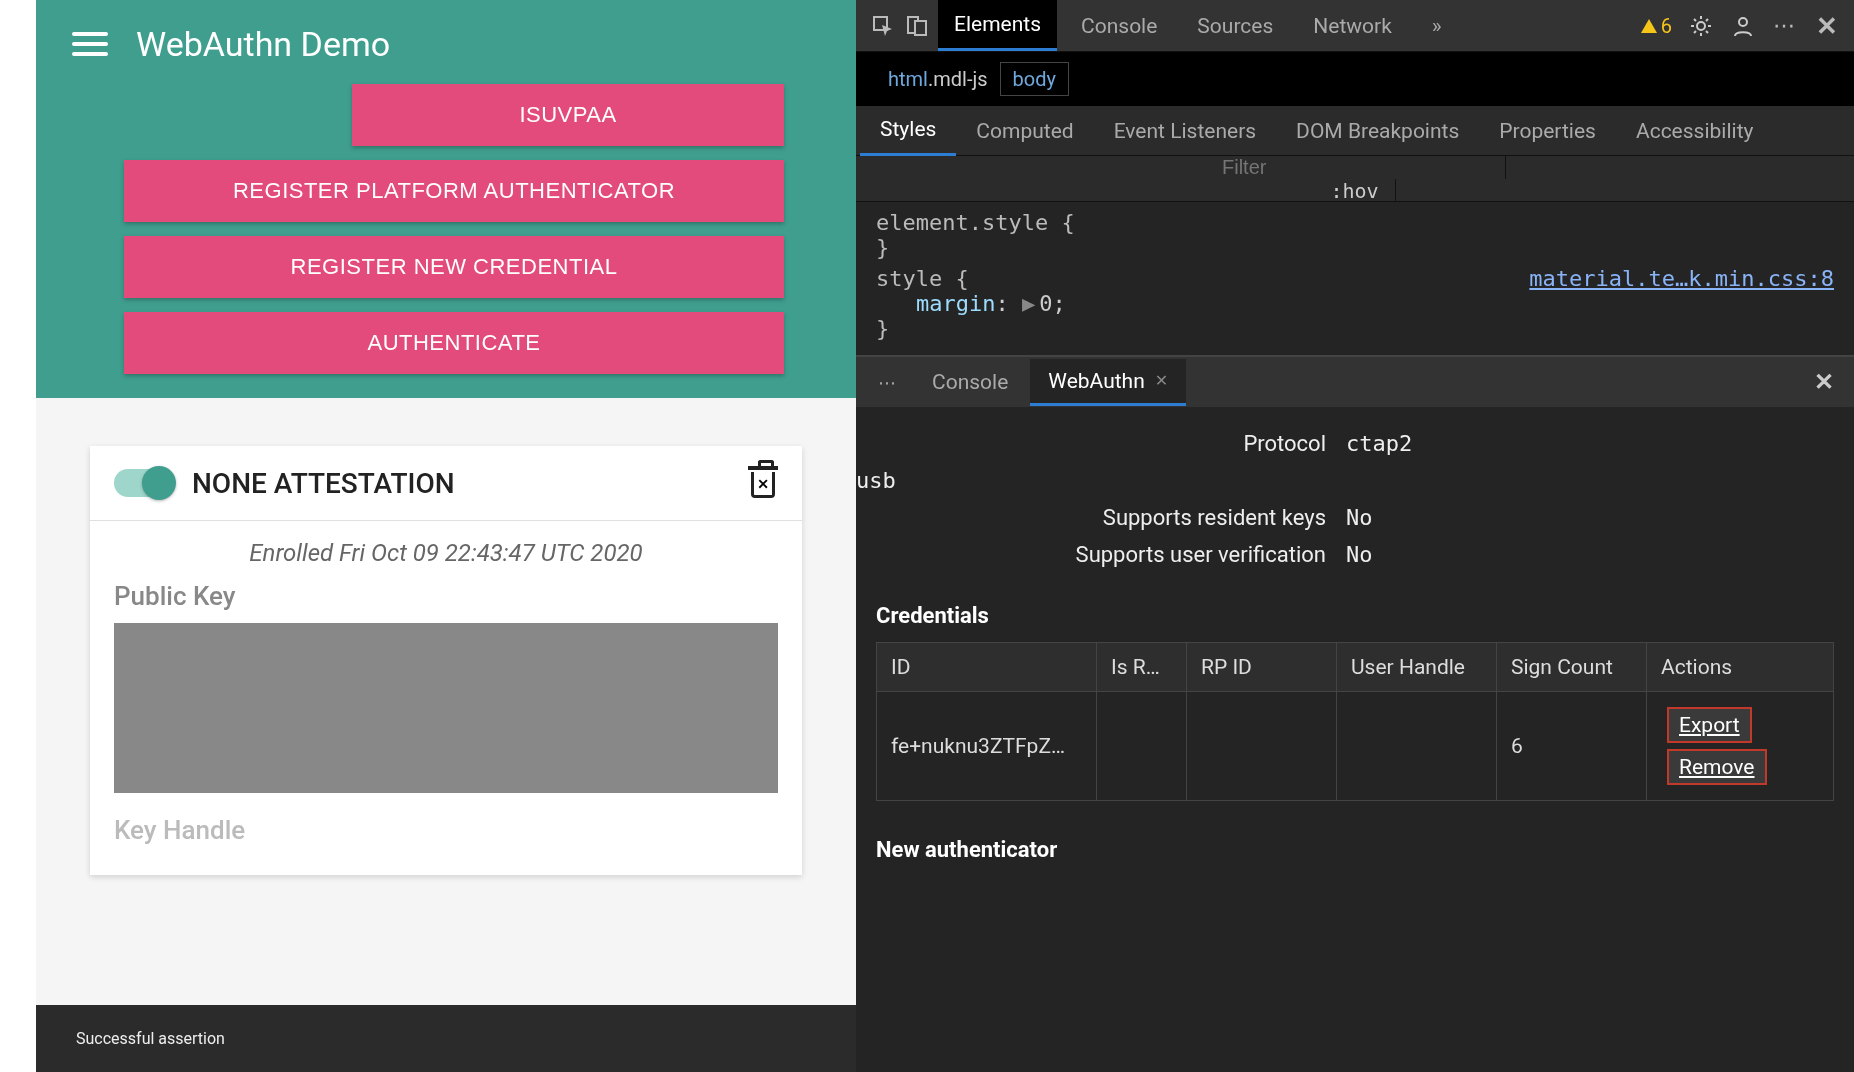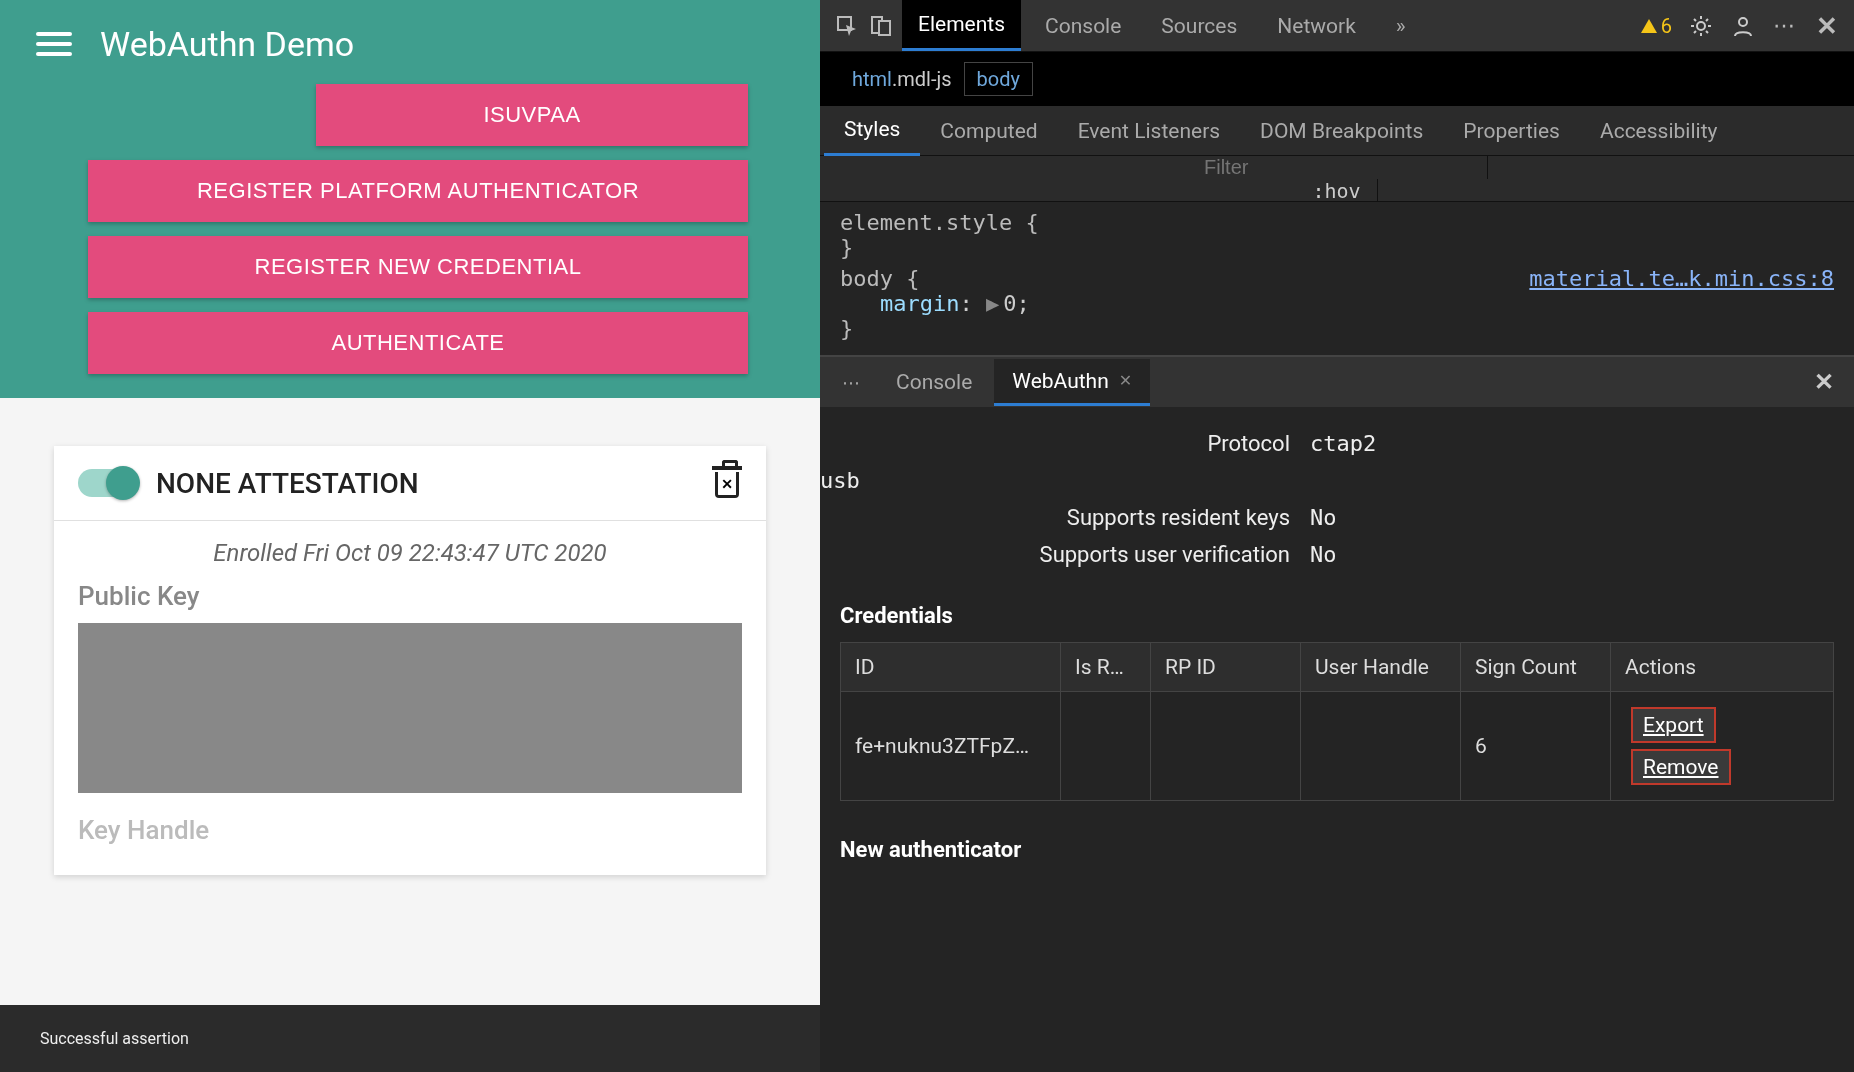--- a/index.html
+++ b/index.html
@@ -1,20 +1,20 @@
 <!DOCTYPE html>
 <html><head>
 <meta charset="utf-8">
 <style>
   * { box-sizing: border-box; margin: 0; padding: 0; }
   html, body { height: 100%; font-family: -apple-system, BlinkMacSystemFont, "Segoe UI", Roboto, sans-serif; }
   body { display: flex; width: 1854px; height: 1072px; overflow: hidden; }
 
   
-  .app { width: 820px; height: 100%; background: #f5f5f5; display: flex; flex-direction: column; position: relative; }
+  .app { width: 820px; height: 100%; background: #f5f5f5; display: flex; flex-direction: column; position: relative; margin-left: 36px; }
   .app-header { background: #3f9e8e; padding: 24px 36px 24px 36px; }
   .app-title-row { display: flex; align-items: center; gap: 28px; margin-bottom: 20px; }
   .hamburger { width: 36px; height: 36px; display: flex; flex-direction: column; justify-content: center; gap: 6px; cursor: pointer; }
   .hamburger span { display: block; height: 4px; background: #fff; border-radius: 2px; }
   .app-title { color: #fff; font-size: 34px; font-weight: 400; }
   .app-buttons { display: flex; flex-direction: column; align-items: flex-end; gap: 14px; padding-right: 36px; }
   .pink-btn { background: #e34b7d; color: #fff; border: none; font-size: 22px; font-weight: 500; letter-spacing: 0.5px; padding: 18px 0; cursor: pointer; box-shadow: 0 2px 4px rgba(0,0,0,0.25); }
   .btn-short { width: 432px; }
   .btn-long { width: 660px; }
 
@@ -214,21 +214,21 @@
     </div>
   </div>
 
   <div class="styles-body">
     <div class="rule">
       <div class="sel">element.style {</div>
       <div class="sel">}</div>
     </div>
     <div class="rule">
       <span class="rule-src">material.te…k.min.css:8</span>
-      <div class="sel">body {</div>
+      <div class="sel">style {</div>
       <div class="prop">
         <span class="prop-name">margin</span>: <span class="tri">▶</span><span class="prop-val">0</span>;
       </div>
       <div class="sel">}</div>
     </div>
   </div>
 
   <div class="drawer">
     <div class="drawer-tabs">
       <div class="drawer-dots">⋯</div>

